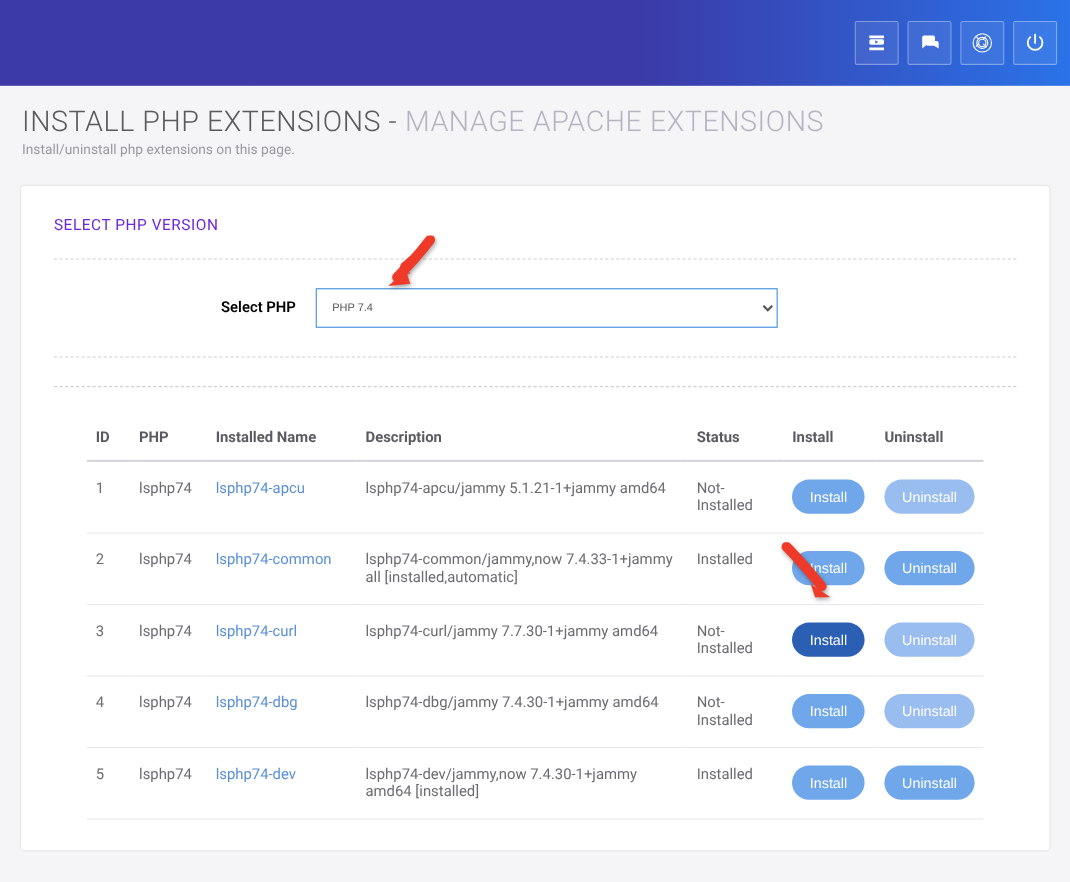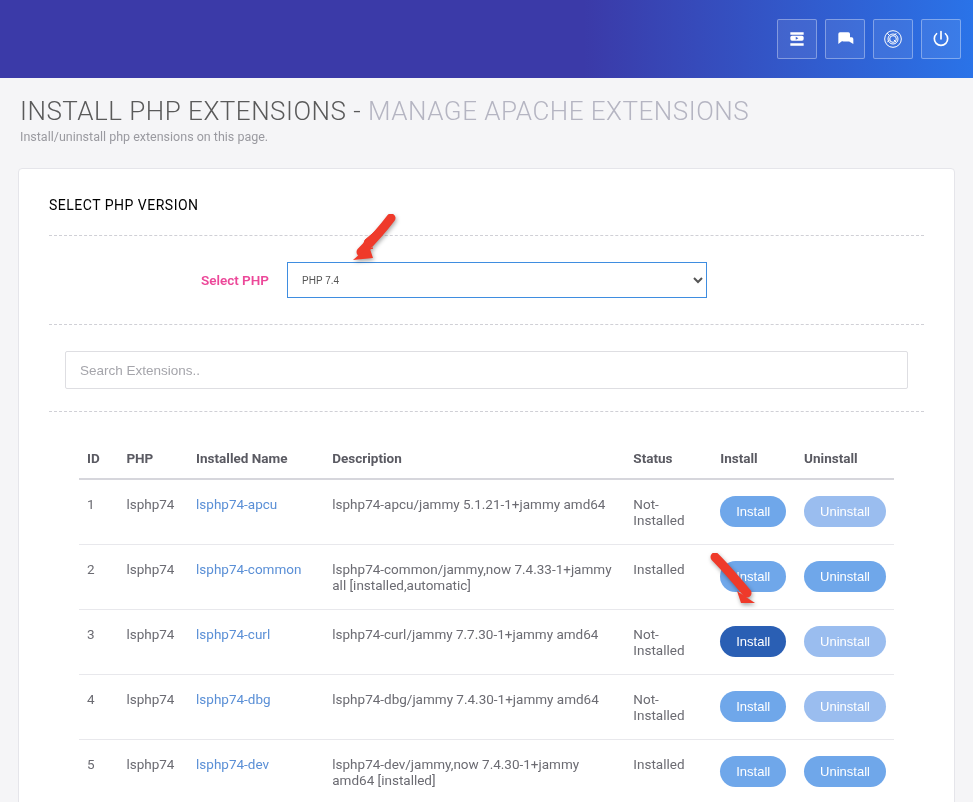--- a/index.html
+++ b/index.html
@@ -5,24 +5,24 @@
     * { margin: 0; padding: 0; box-sizing: border-box; }
     body { font-family: -apple-system, BlinkMacSystemFont, "Segoe UI", Roboto, Arial, sans-serif; background: #f5f5f7; color: #444; width: 973px; }
     .topbar { height: 78px; background: linear-gradient(to right, #3b3aa8 0%, #3b3aa8 60%, #2a73e8 100%); display: flex; justify-content: flex-end; align-items: center; padding-right: 12px; gap: 8px; }
     .topbar-btn { width: 40px; height: 40px; border: 1px solid rgba(255,255,255,0.35); background: rgba(255,255,255,0.08); display: flex; align-items: center; justify-content: center; color: #fff; cursor: pointer; border-radius: 2px; }
     .topbar-btn svg { width: 20px; height: 20px; fill: #fff; }
     .page-header { padding: 18px 20px 6px 20px; }
     .page-title { font-size: 26px; font-weight: 300; letter-spacing: 0.5px; color: #5a5a5a; }
     .page-title .muted { color: #b5b5c2; }
     .page-subtitle { font-size: 12.5px; color: #9a9aa0; margin-top: 3px; }
     .card { background: #fff; border: 1px solid #e5e5ea; border-radius: 4px; margin: 18px; padding: 28px 30px; }
-    .section-title { font-size: 14px; letter-spacing: 0.5px; color: #000000; font-weight: 400; margin-bottom: 22px; }
+    .section-title { font-size: 14px; letter-spacing: 0.5px; color: #6d28d9; font-weight: 400; margin-bottom: 22px; }
     .dashed-hr { border: none; border-top: 1px dashed #d0d0d6; margin: 10px 0 26px 0; }
     .form-row { display: flex; align-items: center; gap: 18px; margin-bottom: 26px; position: relative; }
-    .form-label { width: 220px; text-align: right; font-weight: 600; color: #ec4899; font-size: 13.5px; }
+    .form-label { width: 220px; text-align: right; font-weight: 600; color: #000000; font-size: 13.5px; }
     .select { width: 420px; height: 36px; border: 1px solid #3f8de0; padding: 0 10px; font-size: 10px; color: #555; background: #fff; }
     .search-wrap { margin: 0 16px; }
     .search-input { width: 100%; height: 38px; border: 1px solid #dedee2; padding: 0 14px; font-size: 13.5px; color: #888; border-radius: 2px; }
     .search-input::placeholder { color: #a5a5ab; }
     .table-wrap { margin: 18px 30px 0 30px; }
     table { width: 100%; border-collapse: collapse; }
     th { text-align: left; font-weight: 700; color: #5a5a62; font-size: 13.5px; padding: 12px 8px; border-bottom: 2px solid #d6d6dc; }
     td { padding: 16px 8px; vertical-align: top; font-size: 13.5px; color: #6b6b72; border-bottom: 1px solid #e8e8ec; }
     .col-id { width: 40px; }
     .col-php { width: 70px; }
@@ -87,23 +87,20 @@
         </svg>
     </div>
     <label class="form-label">Select PHP</label>
     <select class="select">
       <option>PHP 7.4</option>
     </select>
   </div>
 
   <hr class="dashed-hr">
 
-  <div class="search-wrap">
-    <input class="search-input" placeholder="Search Extensions.." style="">
-  </div>
 
   <hr class="dashed-hr" style="margin-top:22px;">
 
   <div class="table-wrap" style="position:relative;">
     <div class="arrow" style="left:628px; top:115px;">
       <svg width="50" height="54" viewBox="0 0 50 54">
           <path d="M8 4 C18 14 30 28 40 40" stroke="#ef3a2a" stroke-width="9" fill="none" stroke-linecap="round"></path>
           <polygon points="48,50 30,38 34,50" fill="#ef3a2a"></polygon>
         </svg>
     </div>

